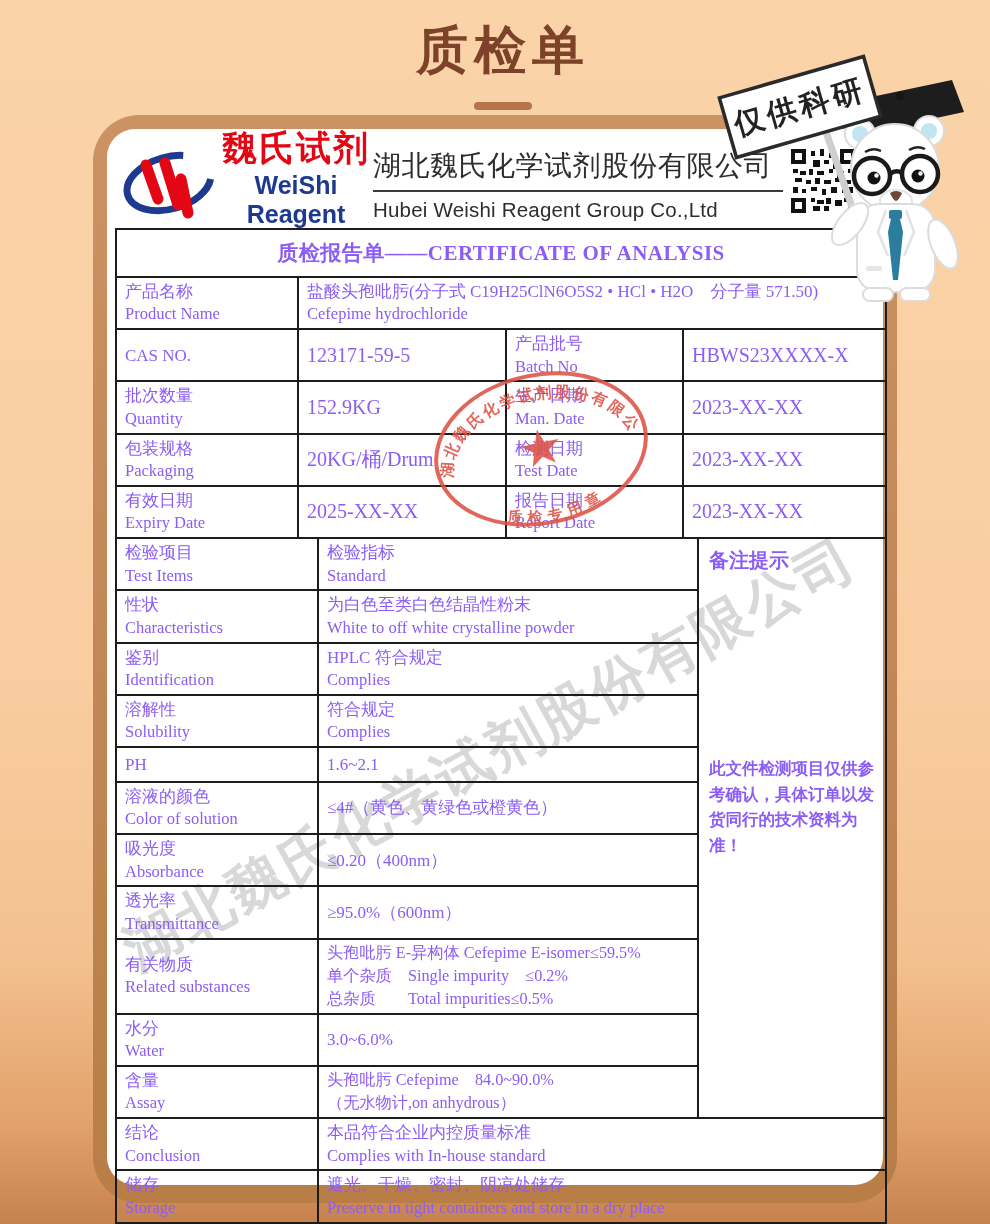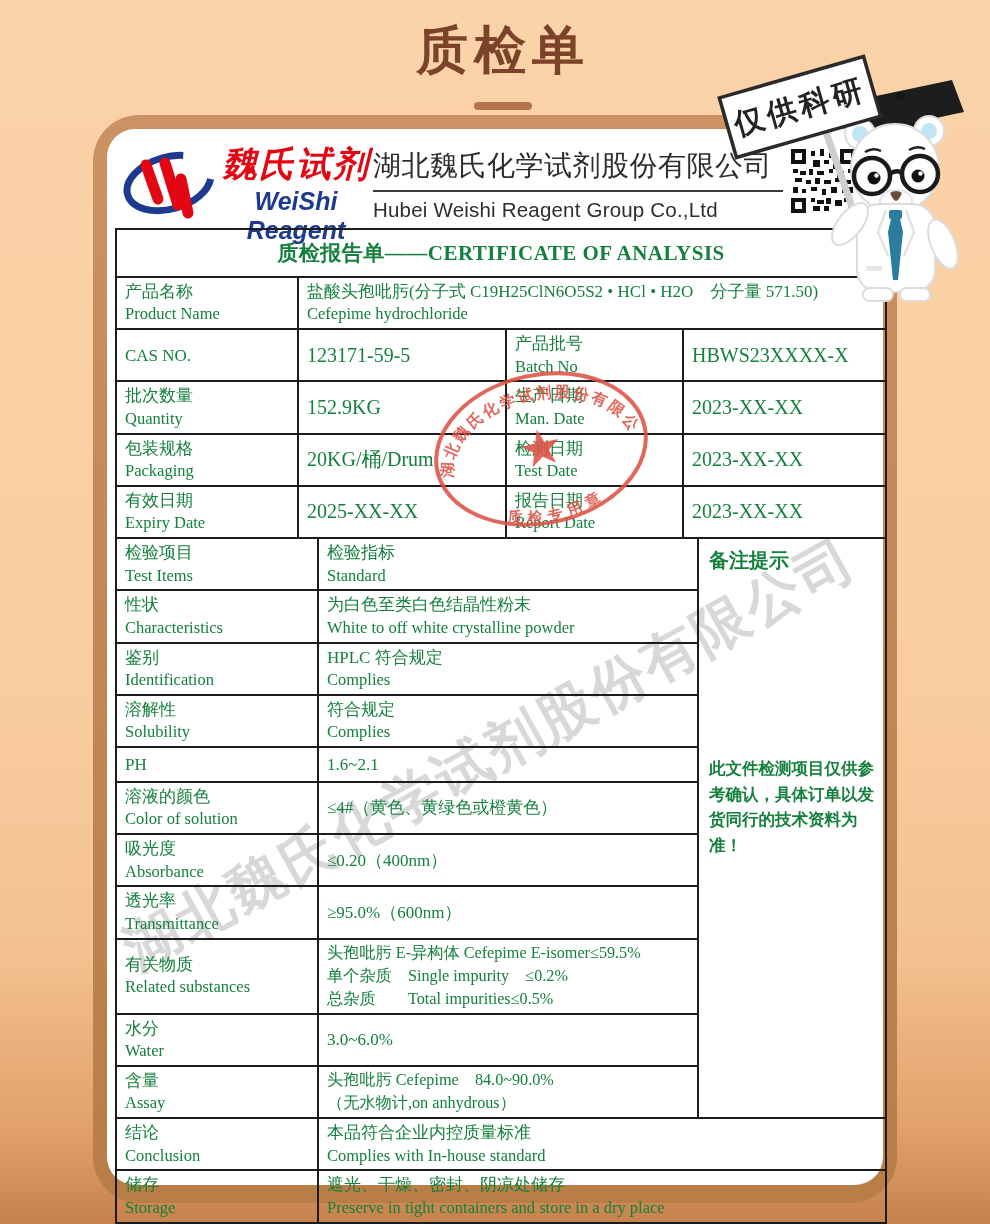--- a/index.html
+++ b/index.html
@@ -11,31 +11,31 @@
   
   .page-head{position:absolute;left:8px;top:16px;width:100%;text-align:center;}
   .page-head h1{margin:0;font-size:52px;font-weight:bold;color:#7c432a;letter-spacing:6px;}
   .title-dash{width:58px;height:8px;background:#b5744a;border-radius:4px;margin:16px auto 0;}
   
   .card-frame{position:absolute;left:93px;top:115px;width:804px;height:1088px;border-radius:46px;
     background:linear-gradient(180deg,#cb9263 0%,#c08654 55%,#b87e46 100%);}
   .card{position:absolute;left:107px;top:129px;width:776px;height:1056px;border-radius:28px;background:#ffffff;}
   
   .brand-logo{position:absolute;left:14px;top:16px;}
-  .brand-text{position:absolute;left:114px;top:16px;width:150px;text-align:center;font-style:italic;}
+  .brand-text{position:absolute;left:114px;top:0;width:150px;text-align:center;}
   .brand-cn{font-size:35px;font-weight:bold;color:#e30613;letter-spacing:2px;line-height:1.1;}
   .brand-en{font-size:25px;font-weight:bold;color:#1e3a8f;margin-top:3px;}
   .company{position:absolute;left:266px;top:18px;width:410px;}
   .company-cn{font-size:28px;color:#2d2d2d;letter-spacing:.5px;border-bottom:2px solid #3a3a3a;padding-bottom:5px;white-space:nowrap;}
   .company-en{font-size:20.5px;color:#2d2d2d;margin-top:6px;letter-spacing:.2px;white-space:nowrap;}
   .qr{position:absolute;left:684px;top:20px;}
   
   .tables{position:absolute;left:8px;top:99px;width:760px;z-index:1;}
   table{border-collapse:collapse;width:760px;background:transparent;table-layout:fixed;
-    font-family:"Liberation Serif","DejaVu Serif",serif;color:#15803d;}
+    font-family:"Liberation Serif","DejaVu Serif",serif;color:#8b5cf6;}
   td,th{border:2px solid #1c1c1c;padding:2px 8px;vertical-align:middle;text-align:left;font-weight:normal;}
   .tbl2{margin-top:-2px;}
   .doc-title-cell{text-align:center;font-size:21px;font-weight:bold;height:42px;letter-spacing:.5px;}
   .cn{display:block;font-size:17px;line-height:1.38;}
   .en{display:block;font-size:16.5px;line-height:1.38;}
   .b .cn,.b .en,.b{font-weight:normal;}
   .val{font-size:20px;font-weight:normal;}
   .std .cn,.std .en{font-weight:normal;}
   .h50{height:50px}.h52{height:52px}.h46{height:46px}.h48{height:48px}.h47{height:47px}.h35{height:35px}.h70{height:70px}.h37{height:37px}
   .remark-cell{vertical-align:top;padding:8px 10px;}

